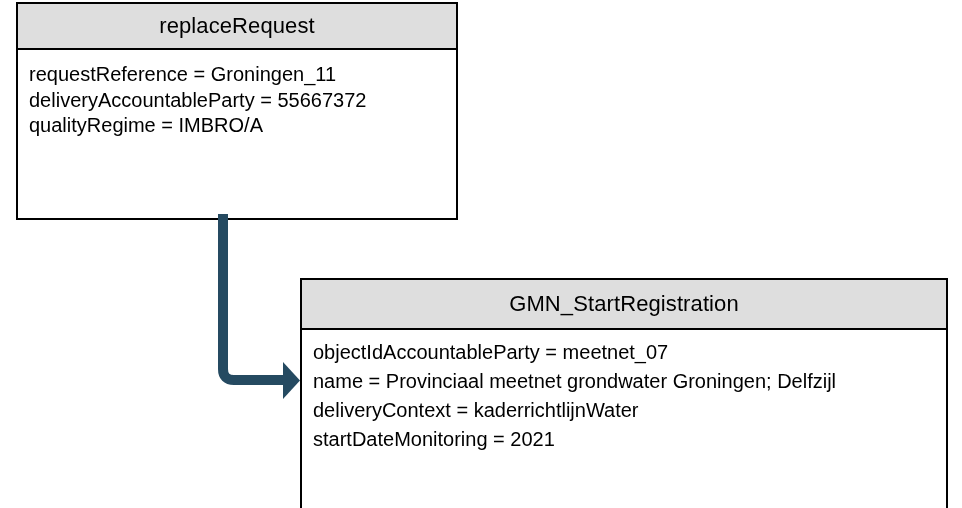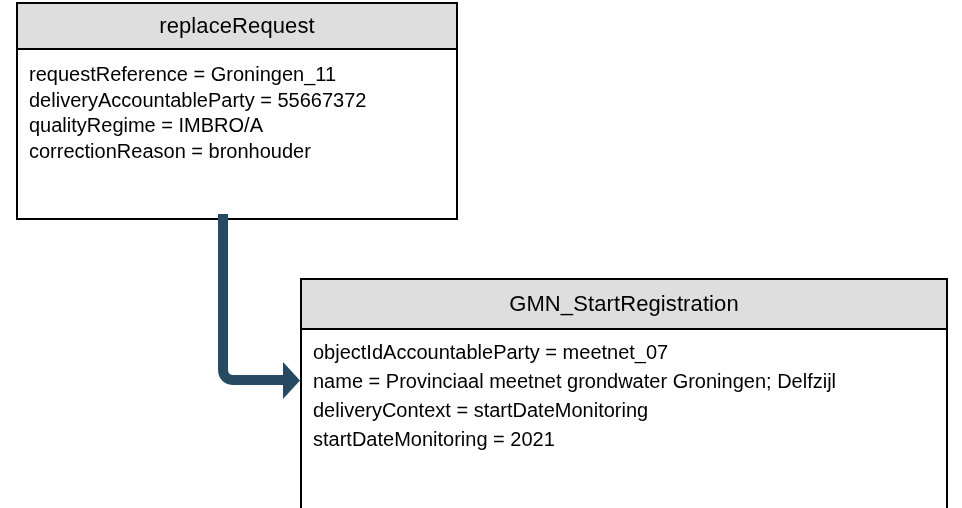--- a/index.html
+++ b/index.html
@@ -106,35 +106,34 @@
 <div id="canvas">
 
   <div class="uml-box" id="box-replace-request">
     <div class="uml-header">
       <span class="uml-title">replaceRequest</span>
     </div>
     <div class="uml-body">
       <div class="uml-attr">requestReference = Groningen_11</div>
       <div class="uml-attr">deliveryAccountableParty = 55667372</div>
       <div class="uml-attr">qualityRegime = IMBRO/A</div>
-      <div class="uml-attr">correctionReason = bronhouder</div>
     </div>
   </div>
 
   <svg id="connector-arrow" viewBox="0 0 130 200" width="130" height="200" aria-hidden="true">
 
     <path d="M 28 4 L 28 159 Q 28 170 39 170 L 90 170" fill="none" stroke="#254a61" stroke-width="10" stroke-linecap="butt"></path>
     <polygon points="88,152 105,170.5 88,189" fill="#254a61"></polygon>
   </svg>
 
   <div class="uml-box" id="box-gmn-start-registration">
     <div class="uml-header">
       <span class="uml-title">GMN_StartRegistration</span>
     </div>
     <div class="uml-body">
       <div class="uml-attr">objectIdAccountableParty = meetnet_07</div>
       <div class="uml-attr">name = Provinciaal meetnet grondwater Groningen; Delfzijl</div>
-      <div class="uml-attr">deliveryContext = startDateMonitoring</div>
+      <div class="uml-attr">deliveryContext = kaderrichtlijnWater</div>
       <div class="uml-attr">startDateMonitoring = 2021</div>
     </div>
   </div>
 
 </div>
 
 </body></html>

